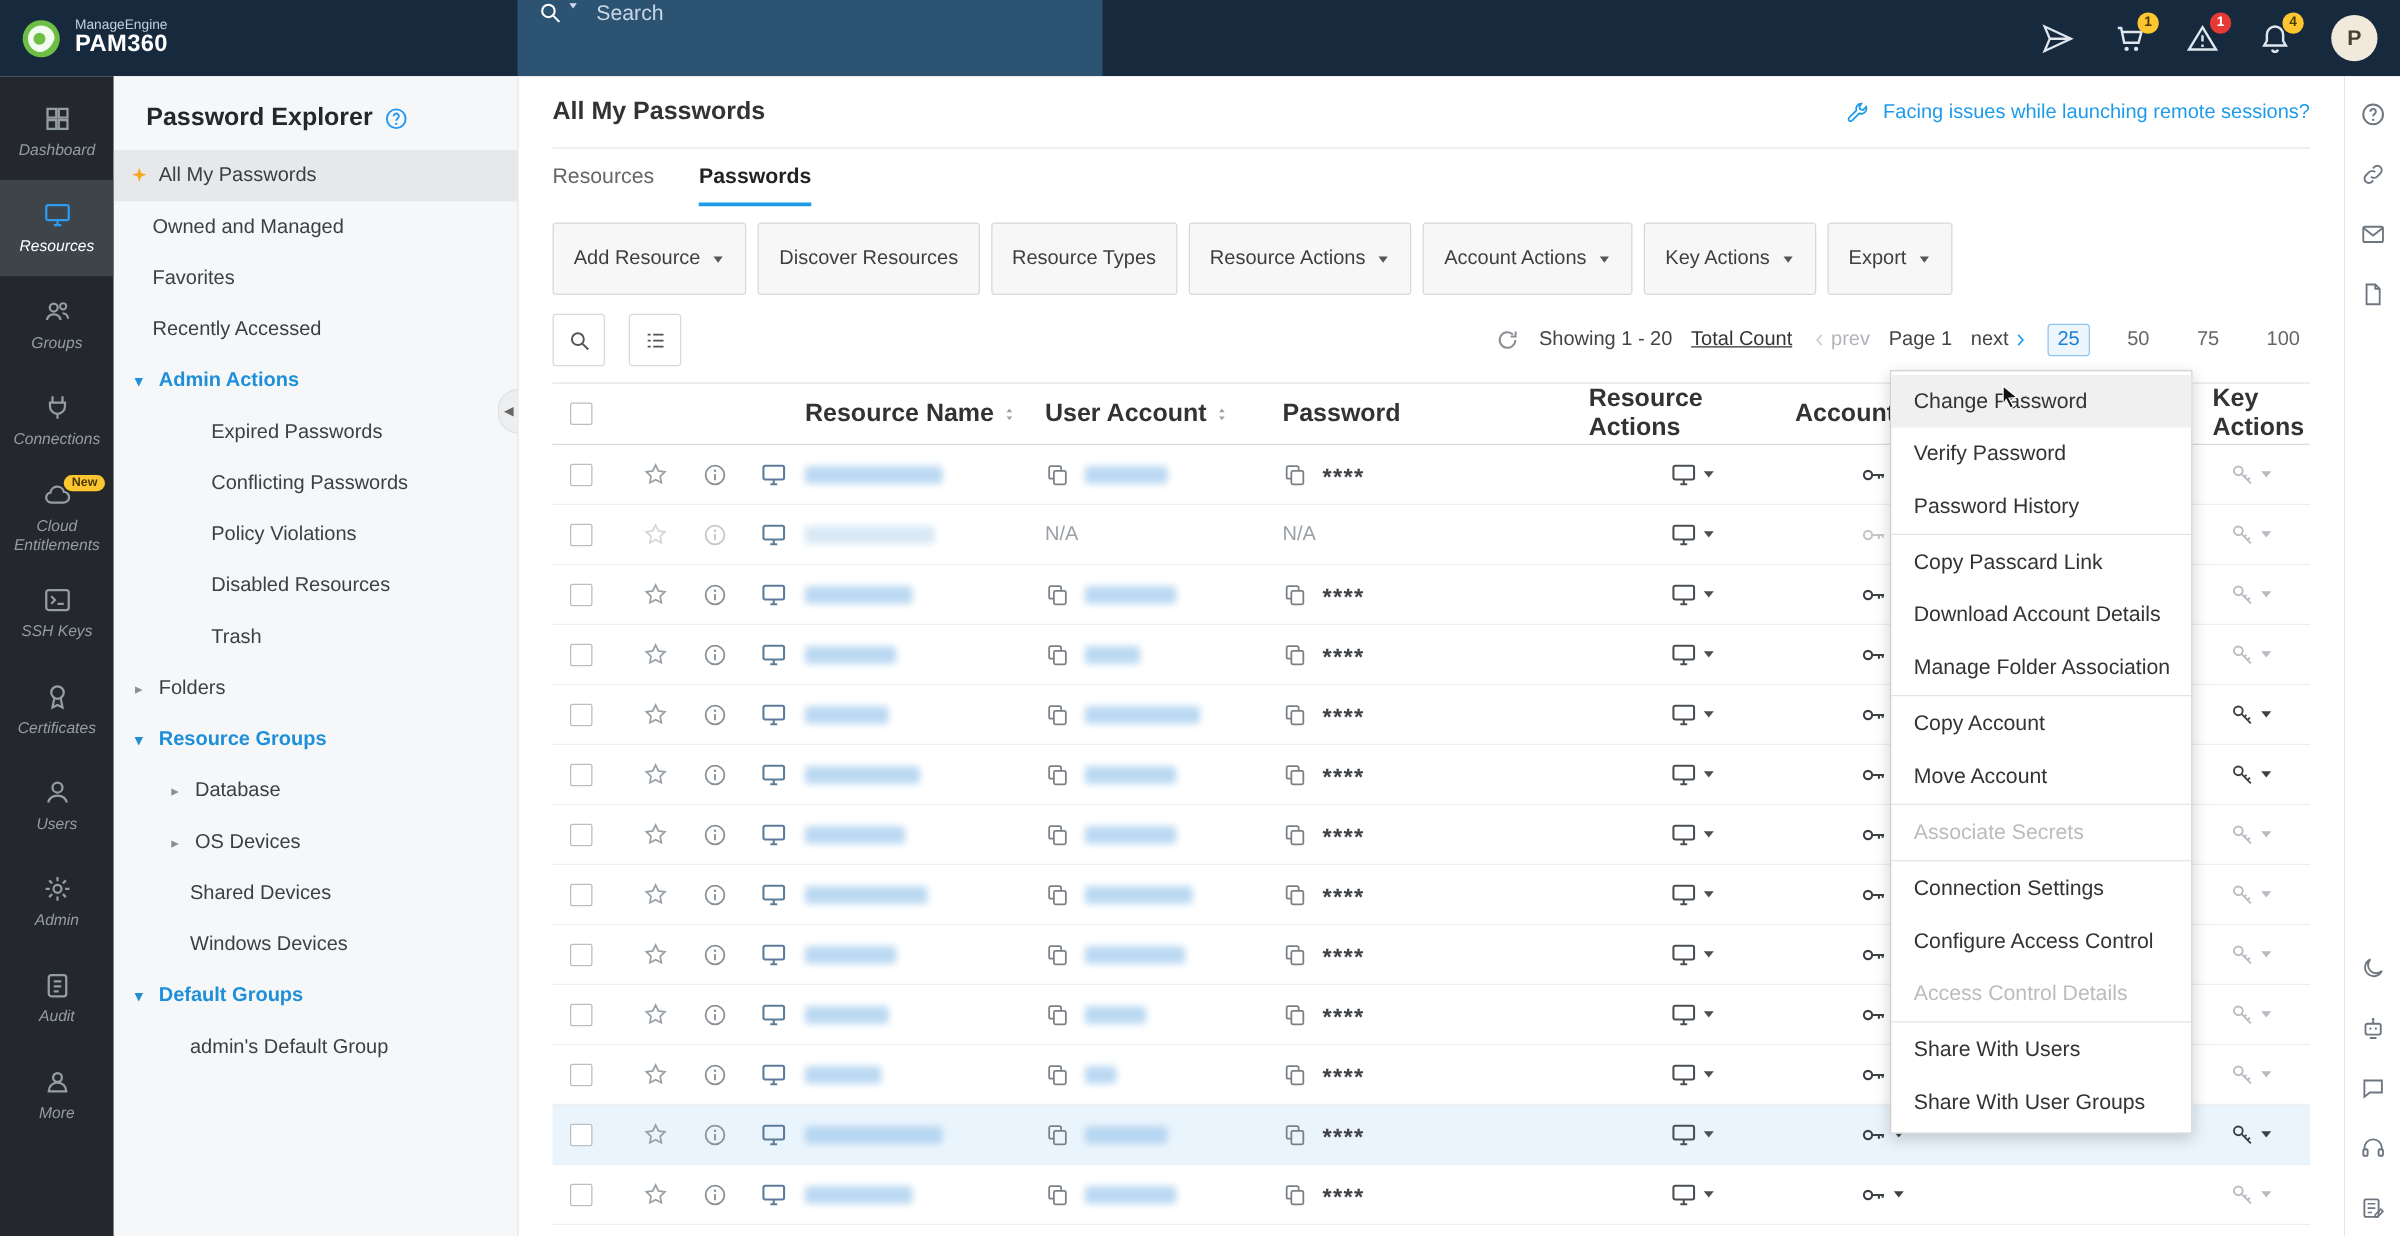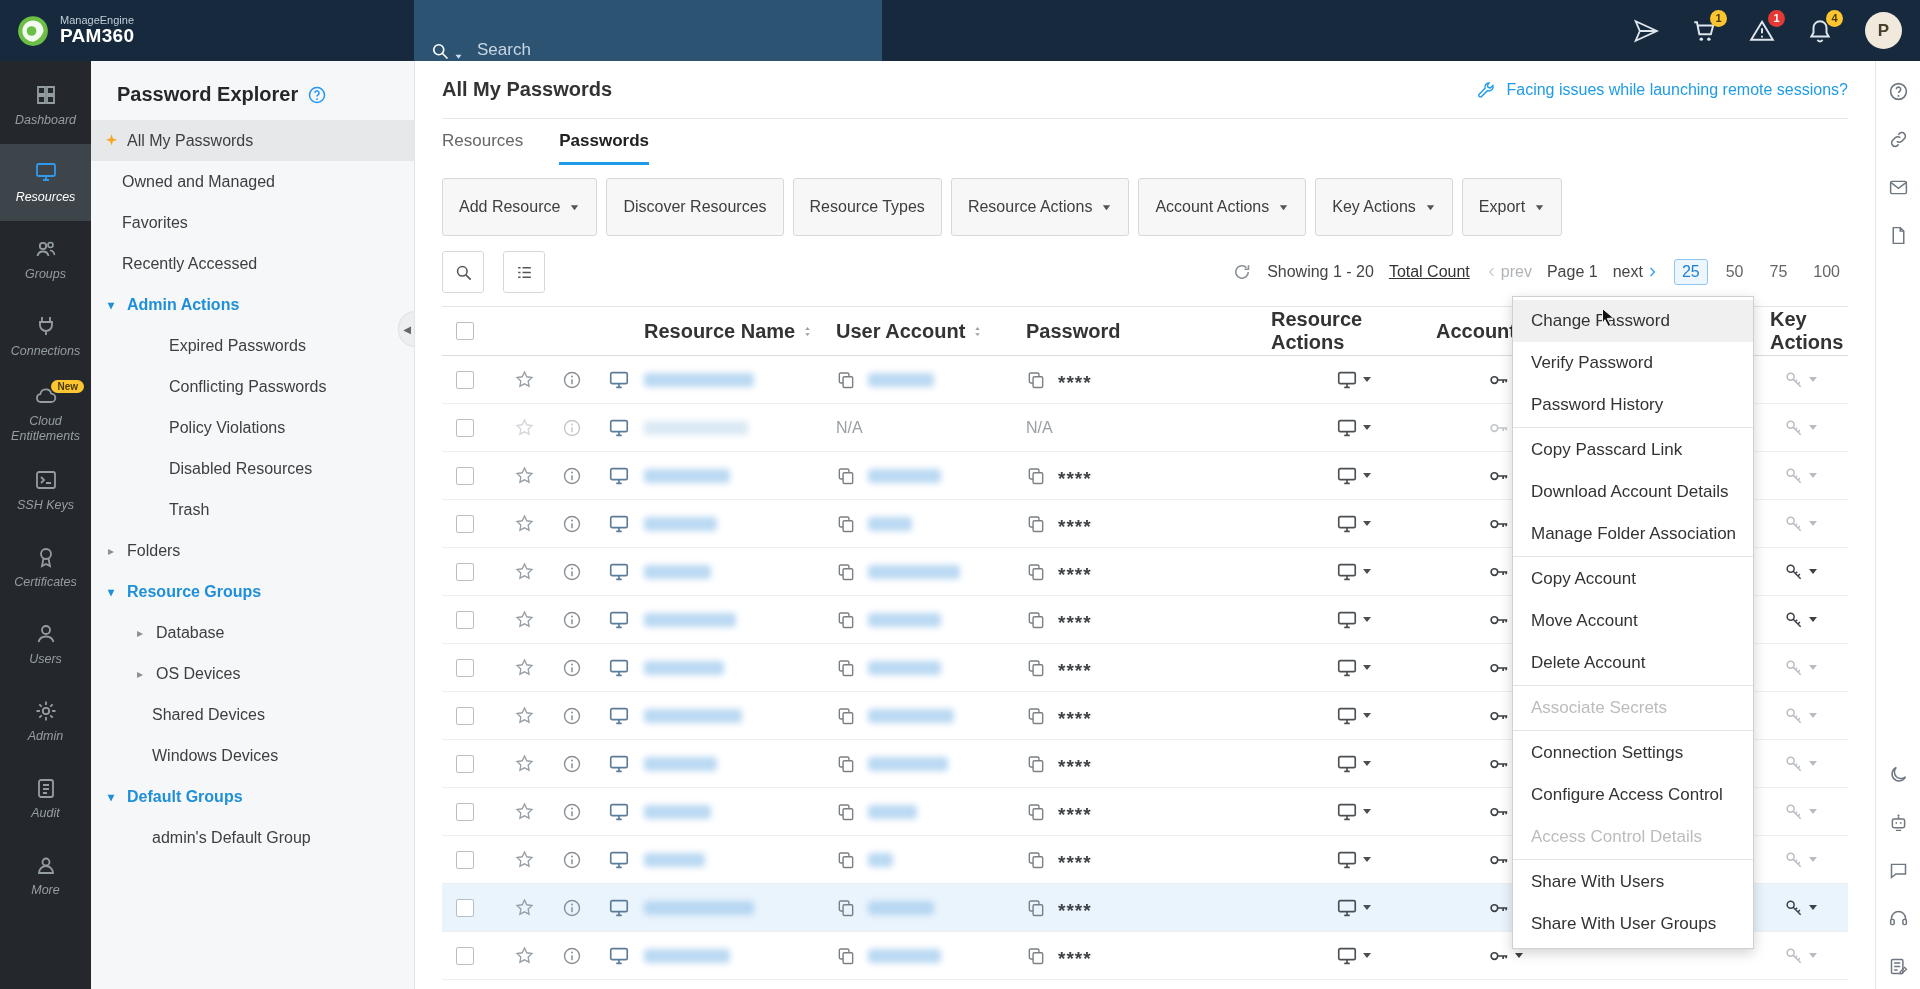--- a/index.html
+++ b/index.html
@@ -4,21 +4,21 @@
 <style>
   html,body{margin:0;padding:0;background:#fff;font-family:"Liberation Sans",sans-serif;}
   .app{width:1920px;height:989px;overflow:hidden;position:relative;display:flex;flex-direction:column;background:#fff;}
   svg{display:block;}
   
   .topbar{height:61px;flex:0 0 61px;background:#16293d;display:flex;align-items:center;position:relative;color:#e8edf2;}
   .brand{display:flex;align-items:center;gap:10px;padding-left:16px;}
   .brand-logo svg{width:34px;height:34px;}
   .brand-l1{font-size:11px;color:#c2cedb;line-height:1.1;}
   .brand-l2{font-size:19px;font-weight:bold;color:#fff;letter-spacing:.3px;line-height:1.1;}
-  .searchbar{position:absolute;left:414px;top:0;height:61px;width:452px;background:#2d5373;display:flex;align-items:flex-end;padding-left:16px;gap:4px;}
+  .searchbar{position:absolute;left:414px;top:0;height:61px;width:452px;background:#2d5373;display:flex;align-items:flex-start;padding-left:16px;gap:4px;}
   .searchbar .mag svg{width:20px;height:20px;color:#fff;}
   .scope-caret svg{width:9px;height:9px;color:#cfdceb;}
   .searchbar input{background:transparent;border:0;outline:0;color:#fff;font-size:17px;margin-left:8px;width:330px;font-family:"Liberation Sans",sans-serif;}
   .searchbar input::placeholder{color:#c9d7e4;}
   .top-icons{margin-left:auto;display:flex;align-items:center;gap:32px;padding-right:18px;}
   .ticon{position:relative;width:26px;height:26px;color:#dfe6ee;cursor:pointer;}
   .ticon svg{width:26px;height:26px;}
   .tbadge{position:absolute;top:-8px;right:-10px;min-width:17px;height:17px;border-radius:9px;background:#fdc530;color:#4a3a00;font-size:11px;font-weight:bold;display:flex;align-items:center;justify-content:center;padding:0 4px;box-sizing:border-box;}
   .tbadge.red{background:#e53935;color:#fff;}
   .avatar{width:37px;height:37px;border-radius:50%;background:#f1e9dc;color:#4a3f2f;font-weight:bold;font-size:17px;display:flex;align-items:center;justify-content:center;cursor:pointer;}
@@ -64,21 +64,21 @@
   .icon-btn{width:40px;height:40px;border:1px solid #d8d8d8;border-radius:3px;background:#fff;display:flex;align-items:center;justify-content:center;color:#555;margin-right:19px;cursor:pointer;}
   .icon-btn svg{width:19px;height:19px;}
   .pager{margin-left:auto;display:flex;align-items:center;gap:15px;font-size:16px;color:#444;}
   .refresh{color:#8a9096;cursor:pointer;}
   .refresh svg{width:20px;height:20px;}
   .total-link{text-decoration:underline;cursor:pointer;color:#333;}
   .pg-prev{display:flex;align-items:center;gap:2px;color:#b0b4b8;cursor:pointer;}
   .pg-prev svg{width:14px;height:14px;color:#c9ccd0;}
   .pg-next{display:flex;align-items:center;gap:2px;color:#444;cursor:pointer;}
   .pg-next svg{width:14px;height:14px;color:#1d9bea;}
-  .sizes{display:flex;align-items:center;gap:10px;}
+  .sizes{display:flex;align-items:center;gap:22px;}
   .psize{color:#666;padding:3px 7px;cursor:pointer;border:1px solid transparent;border-radius:3px;}
   .psize.active{color:#1d7fd4;border-color:#8ec4ee;background:#eef6fd;}
   
   .tgrid{display:grid;grid-template-columns:56px 52px 44px 50px 192px 190px 245px 165px 270px 1fr;align-items:center;}
   .table{margin-top:13px;}
   .thead{height:48px;border-top:1px solid #e4e4e4;border-bottom:1px solid #dcdcdc;font-size:20px;font-weight:600;color:#333;}
   .th{display:flex;align-items:center;gap:6px;}
   .sort svg{width:13px;height:13px;color:#9aa0a6;}
   .th-key{padding-left:64px;}
   .cb{width:18px;height:18px;border:1.5px solid #b9bec4;border-radius:2px;margin-left:14px;background:#fff;cursor:pointer;box-sizing:border-box;}
@@ -1571,23 +1571,20 @@
       <div class="cm-item">
     <span class="cm-label">Manage Folder Association</span>
   </div>
       <div class="cm-sep"></div>
       <div class="cm-item">
     <span class="cm-label">Copy Account</span>
   </div>
       <div class="cm-item">
     <span class="cm-label">Move Account</span>
   </div>
-      <div class="cm-item">
-    <span class="cm-label">Delete Account</span>
-  </div>
       <div class="cm-sep"></div>
       <div class="cm-item disabled">
     <span class="cm-label">Associate Secrets</span>
   </div>
       <div class="cm-sep"></div>
       <div class="cm-item">
     <span class="cm-label">Connection Settings</span>
   </div>
       <div class="cm-item">
     <span class="cm-label">Configure Access Control</span>

